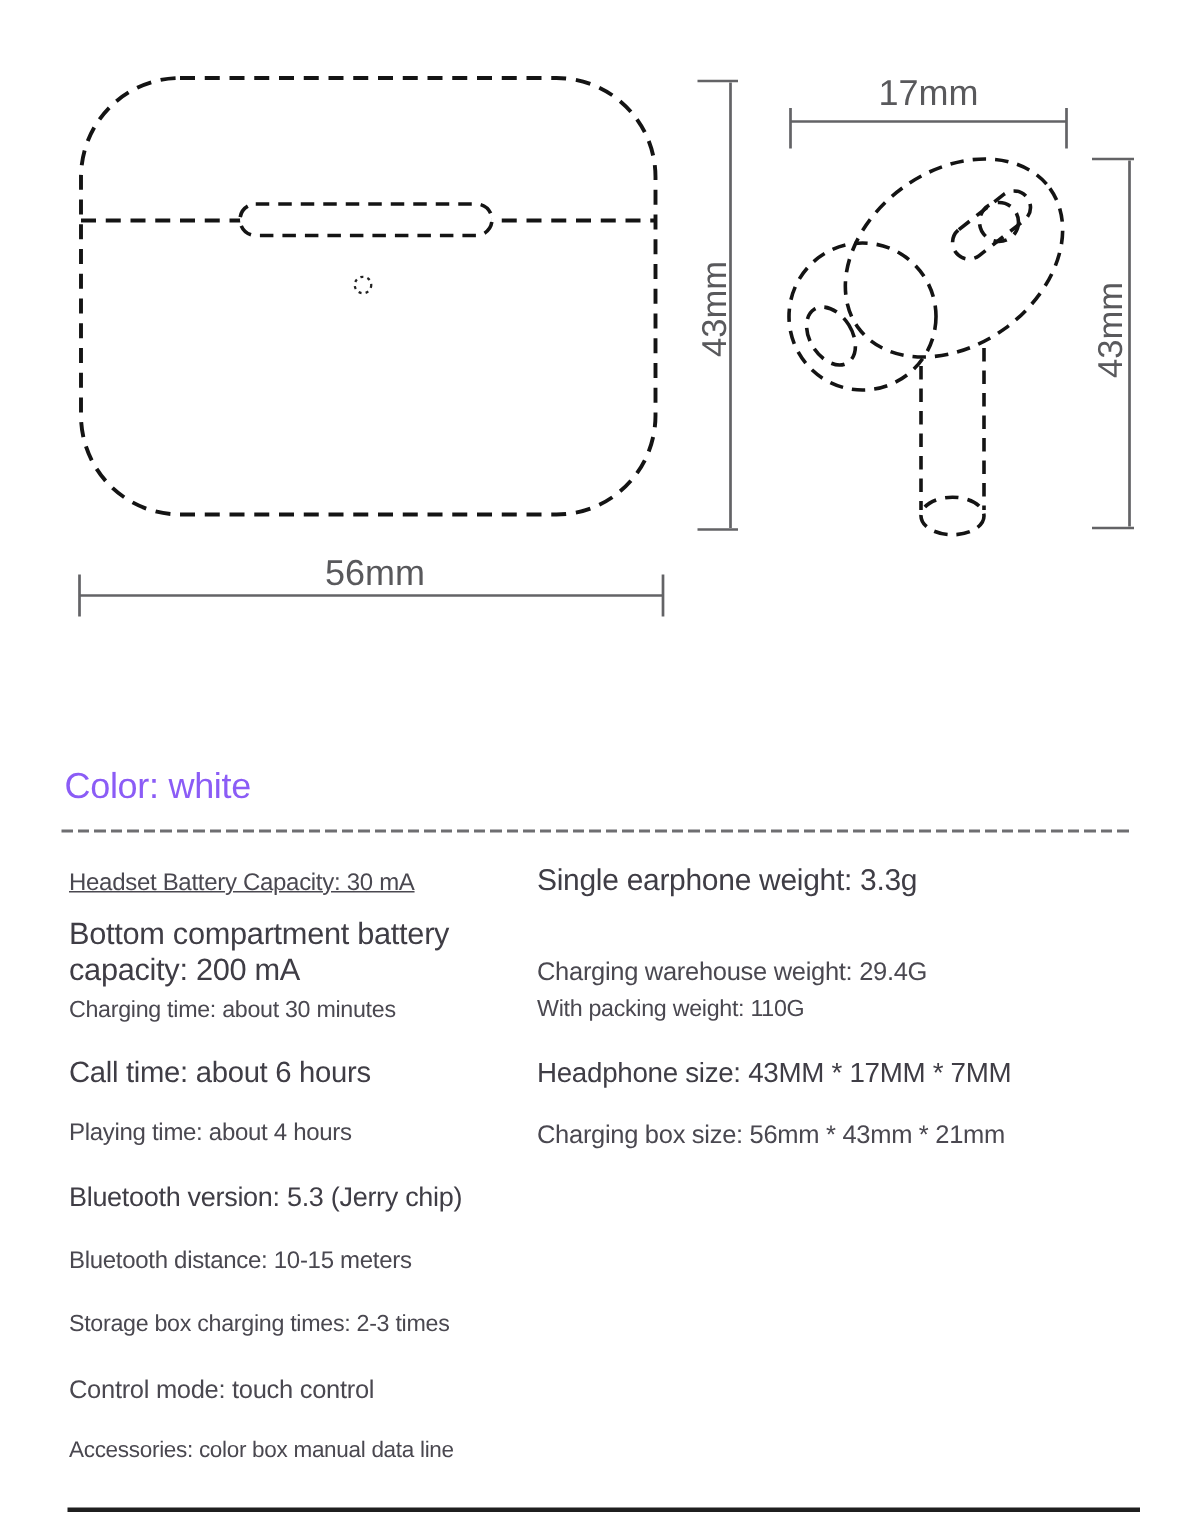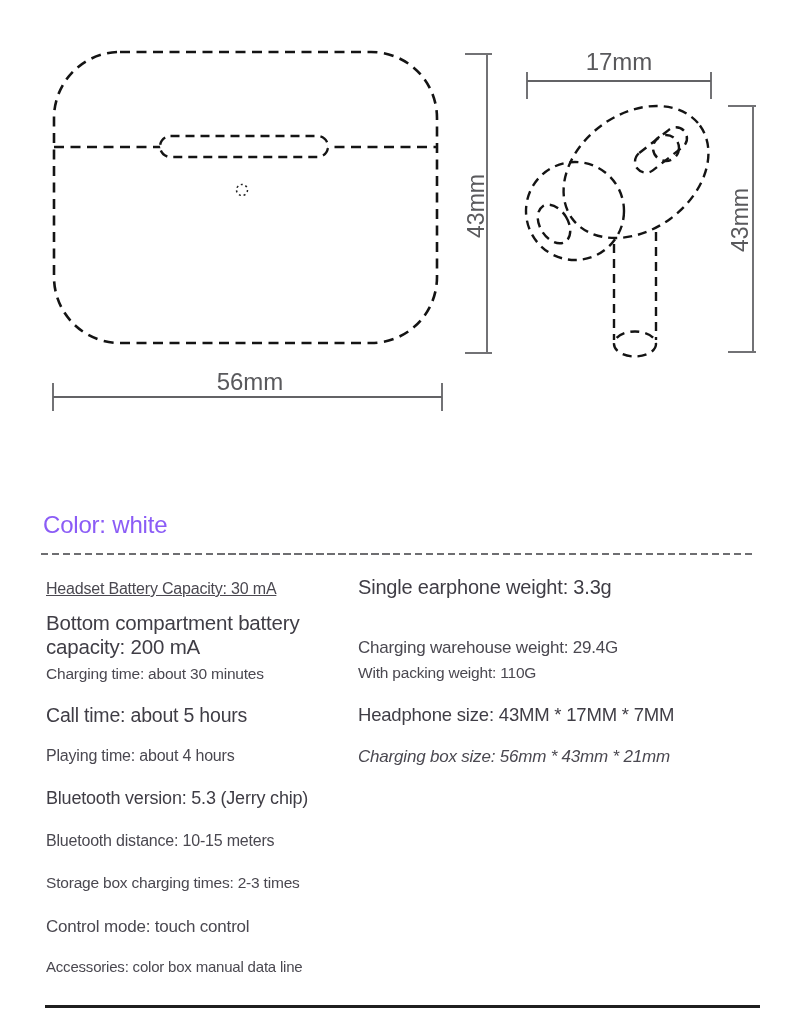--- a/index.html
+++ b/index.html
@@ -29,21 +29,21 @@
   .l5{top:747px;font-size:16px;}
   .l6{top:788px;font-size:18px;}
   .l7{top:832px;font-size:16px;}
   .l8{top:874px;font-size:15.5px;}
   .l9{top:917px;font-size:17px;}
   .l10{top:958px;font-size:15px;}
   .r1{top:576px;font-size:20px;}
   .r2{top:606px;font-size:17px;margin-top:32px;}
   .r3{top:664px;font-size:15.5px;}
   .r4{top:704px;font-size:18.5px;}
-  .r5{top:747px;font-size:17px;font-style:italic;}
+  .r5{top:747px;font-size:17px;}
   .bottom-rule{position:absolute;left:45px;top:1005px;width:715px;height:3px;background:#1f1f1f;}
 </style>
 </head>
 <body>
 
 <div class="canvas">
 
   <svg class="drawings" width="800" height="430" viewBox="0 0 800 430">
 
     <g>
@@ -93,21 +93,21 @@
     </g>
   </svg>
 
   <div class="color-line">Color: white</div>
 
   <div class="divider"></div>
 
   <div class="spec l l1">Headset Battery Capacity: 30 mA</div>
   <div class="spec l l2 big">Bottom compartment battery capacity: 200 mA</div>
   <div class="spec l l3">Charging time: about 30 minutes</div>
-  <div class="spec l l4 big">Call time: about 5 hours</div>
+  <div class="spec l l4 big">Call time: about 6 hours</div>
   <div class="spec l l5">Playing time: about 4 hours</div>
   <div class="spec l l6 big">Bluetooth version: 5.3 (Jerry chip)</div>
   <div class="spec l l7">Bluetooth distance: 10-15 meters</div>
   <div class="spec l l8">Storage box charging times: 2-3 times</div>
   <div class="spec l l10">Accessories: color box manual data line</div>
   <div class="spec l l9">Control mode: touch control</div>
 
   <div class="spec r r1 big">Single earphone weight: 3.3g</div>
   <div class="spec r r2">Charging warehouse weight: 29.4G</div>
   <div class="spec r r3">With packing weight: 110G</div>

